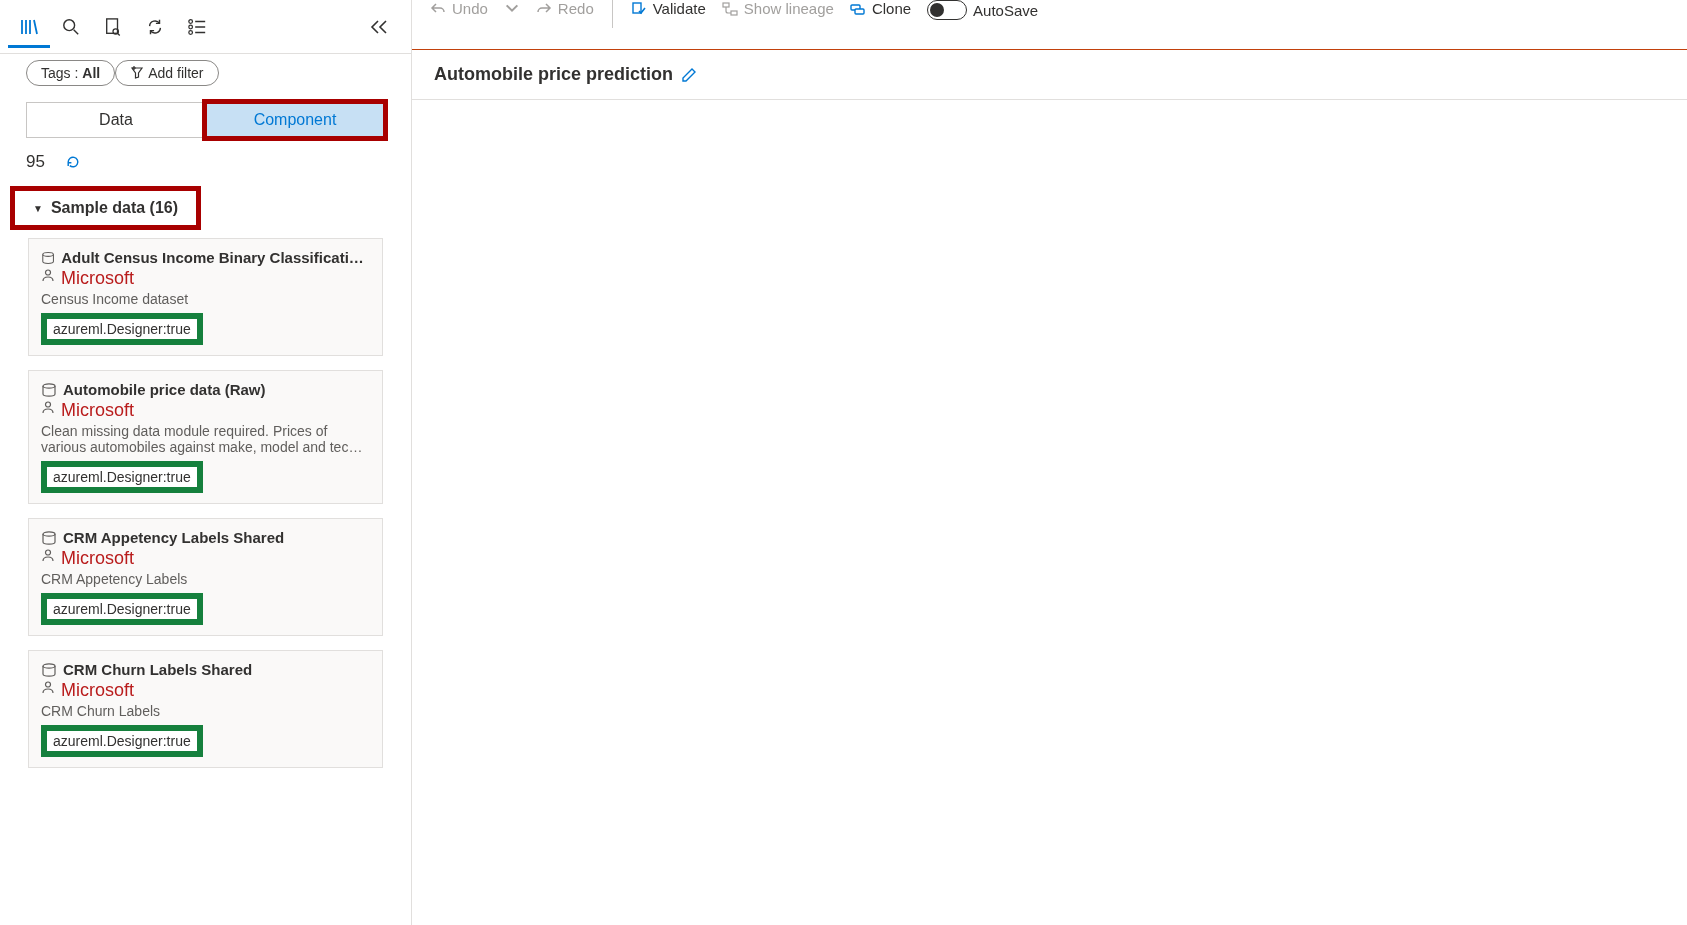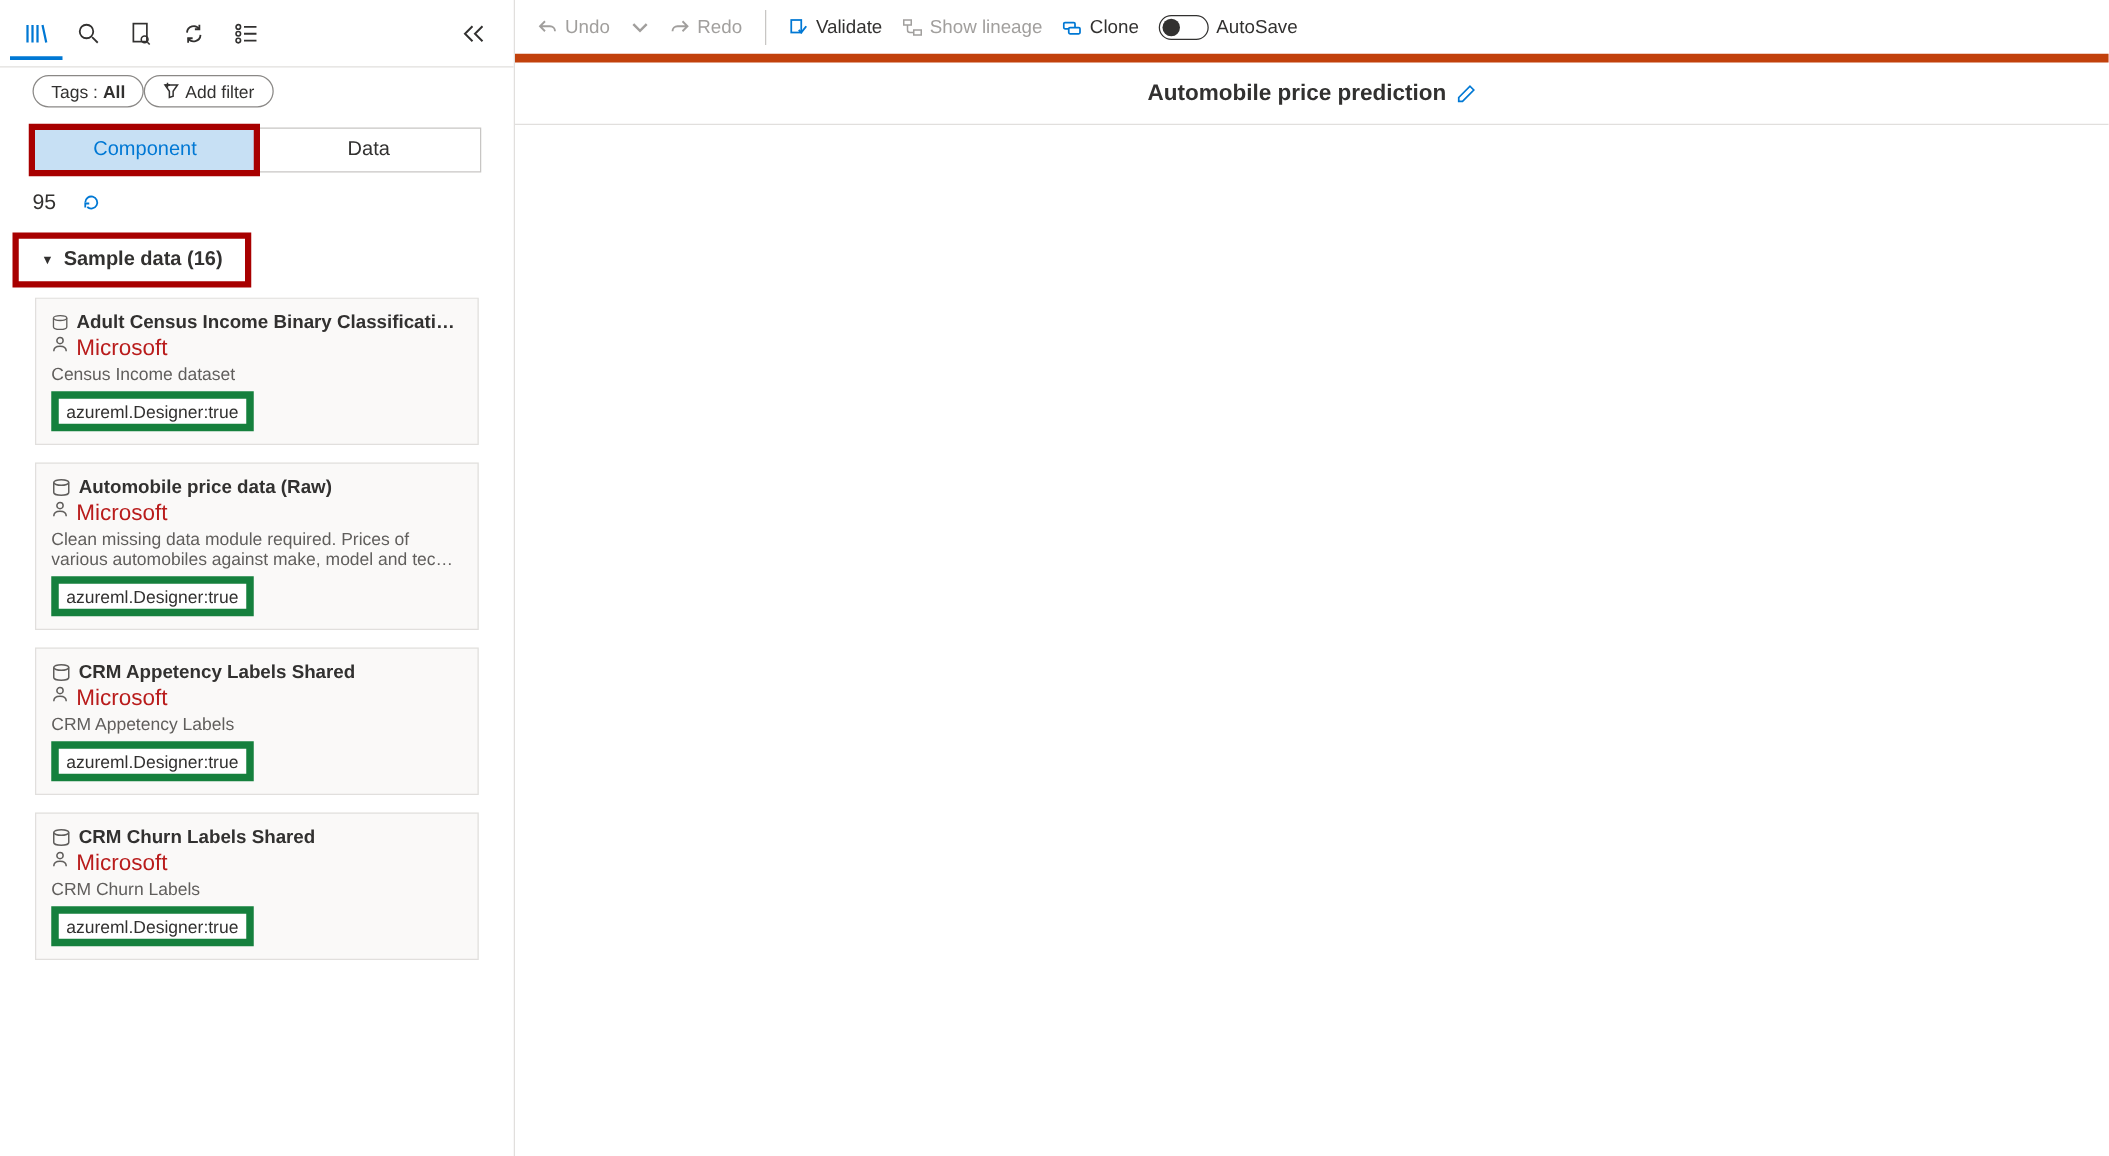--- a/index.html
+++ b/index.html
@@ -46,29 +46,29 @@
 
   .card { border: 1px solid #e1dfdd; background: #faf9f8; padding: 10px 12px; margin-bottom: 14px; }
   .card .title-row { display: flex; align-items: center; gap: 6px; font-weight: 600; font-size: 15px; margin-bottom: 2px; }
   .card .title-row .title-txt { white-space: nowrap; overflow: hidden; text-overflow: ellipsis; }
   .card .author-row { display: flex; gap: 6px; color: #b91c1c; font-size: 18px; margin-bottom: 2px; }
   .card .desc { color: #605e5c; font-size: 14px; margin-bottom: 6px; max-height: 40px; overflow: hidden; display: -webkit-box; -webkit-line-clamp: 2; -webkit-box-orient: vertical; }
   .card .tag { display: inline-block; border: 6px solid #15803d; background: #fff; padding: 2px 6px; font-size: 14px; }
 
   
   .main { flex: 1; display: flex; flex-direction: column; }
-  .toolbar { height: 50px; border-bottom: 7px solid #c2410c; display: flex; align-items: center; padding: 0 18px; gap: 16px; font-size: 15px; color: #323130; }
+  .toolbar { height: 50px; border-bottom: 1px solid #c2410c; display: flex; align-items: flex-start; padding: 0 18px; gap: 16px; font-size: 15px; color: #323130; }
   .tb-btn { display: inline-flex; align-items: center; gap: 6px; cursor: pointer; }
   .tb-btn.disabled { color: #a19f9d; cursor: default; }
   .tb-btn svg { width: 16px; height: 16px; }
   .divider { width: 1px; height: 28px; background: #c8c6c4; margin: 0 2px; }
   .toggle { width: 40px; height: 20px; border: 1px solid #323130; border-radius: 10px; position: relative; display: inline-block; }
   .toggle .knob { width: 14px; height: 14px; background: #323130; border-radius: 50%; position: absolute; top: 2px; left: 2px; }
 
-  .header-row { padding: 14px 22px; border-bottom: 1px solid #e1dfdd; display: flex; align-items: center; gap: 8px; justify-content: center; }
+  .header-row { padding: 14px 22px; border-bottom: 1px solid #e1dfdd; display: flex; align-items: center; gap: 8px; }
   .header-row .ptitle { font-weight: 600; font-size: 18px; }
   .edit-ic { color: #0078d4; cursor: pointer; }
 
   .canvas { flex: 1; background: #fff; }
 
   
   svg { display: block; }
 </style>
 </head>
 <body>
@@ -125,22 +125,22 @@
     <div class="pill">
       <svg width="14" height="14" viewBox="0 0 14 14" fill="none">
           <path d="M2 2h10l-3.5 5v4l-3 1V7z" stroke="currentColor" stroke-width="1.2"></path>
           <path d="M4 0v4M2 2h4" stroke="currentColor" stroke-width="1.2"></path>
         </svg>
       <span>Add filter</span>
     </div>
   </div>
 
   <div class="tab-row">
+    <div class="tab">Data</div>
     <div class="tab active hl">Component</div>
-    <div class="tab">Data</div>
   </div>
 
   <div class="count-row">
     <span>95</span>
     <span class="refresh-ic">
       <svg width="16" height="16" viewBox="0 0 20 20" fill="none">
           <path d="M4 10a6 6 0 1 1 2 4.5" stroke="currentColor" stroke-width="1.8"></path>
           <path d="M4 15v-4h4" stroke="currentColor" stroke-width="1.8"></path>
         </svg>
     </span>

